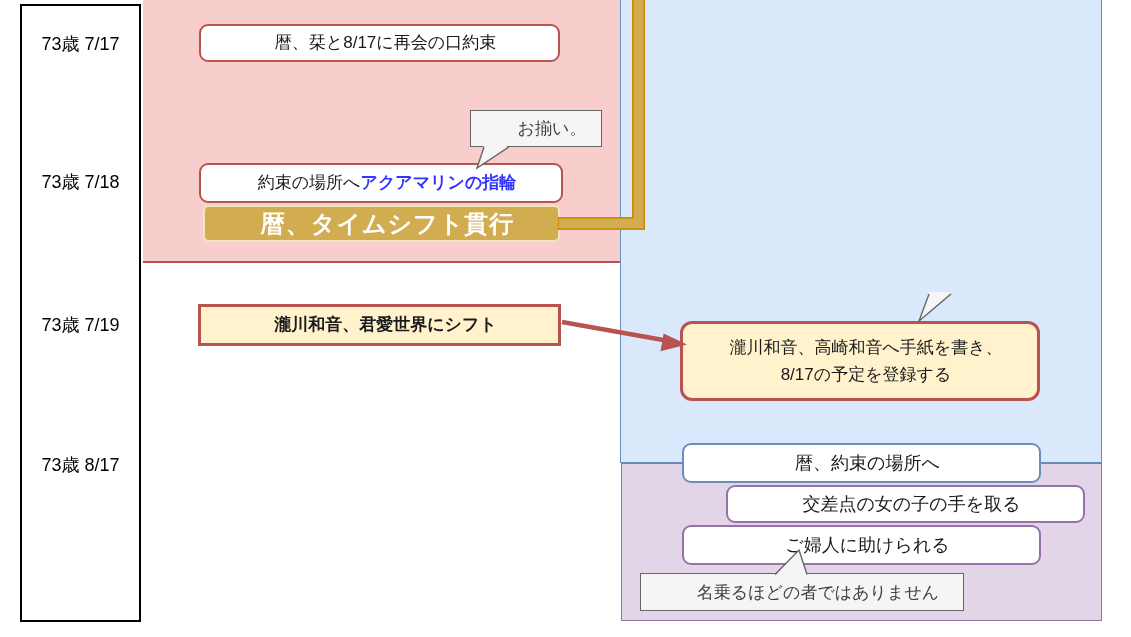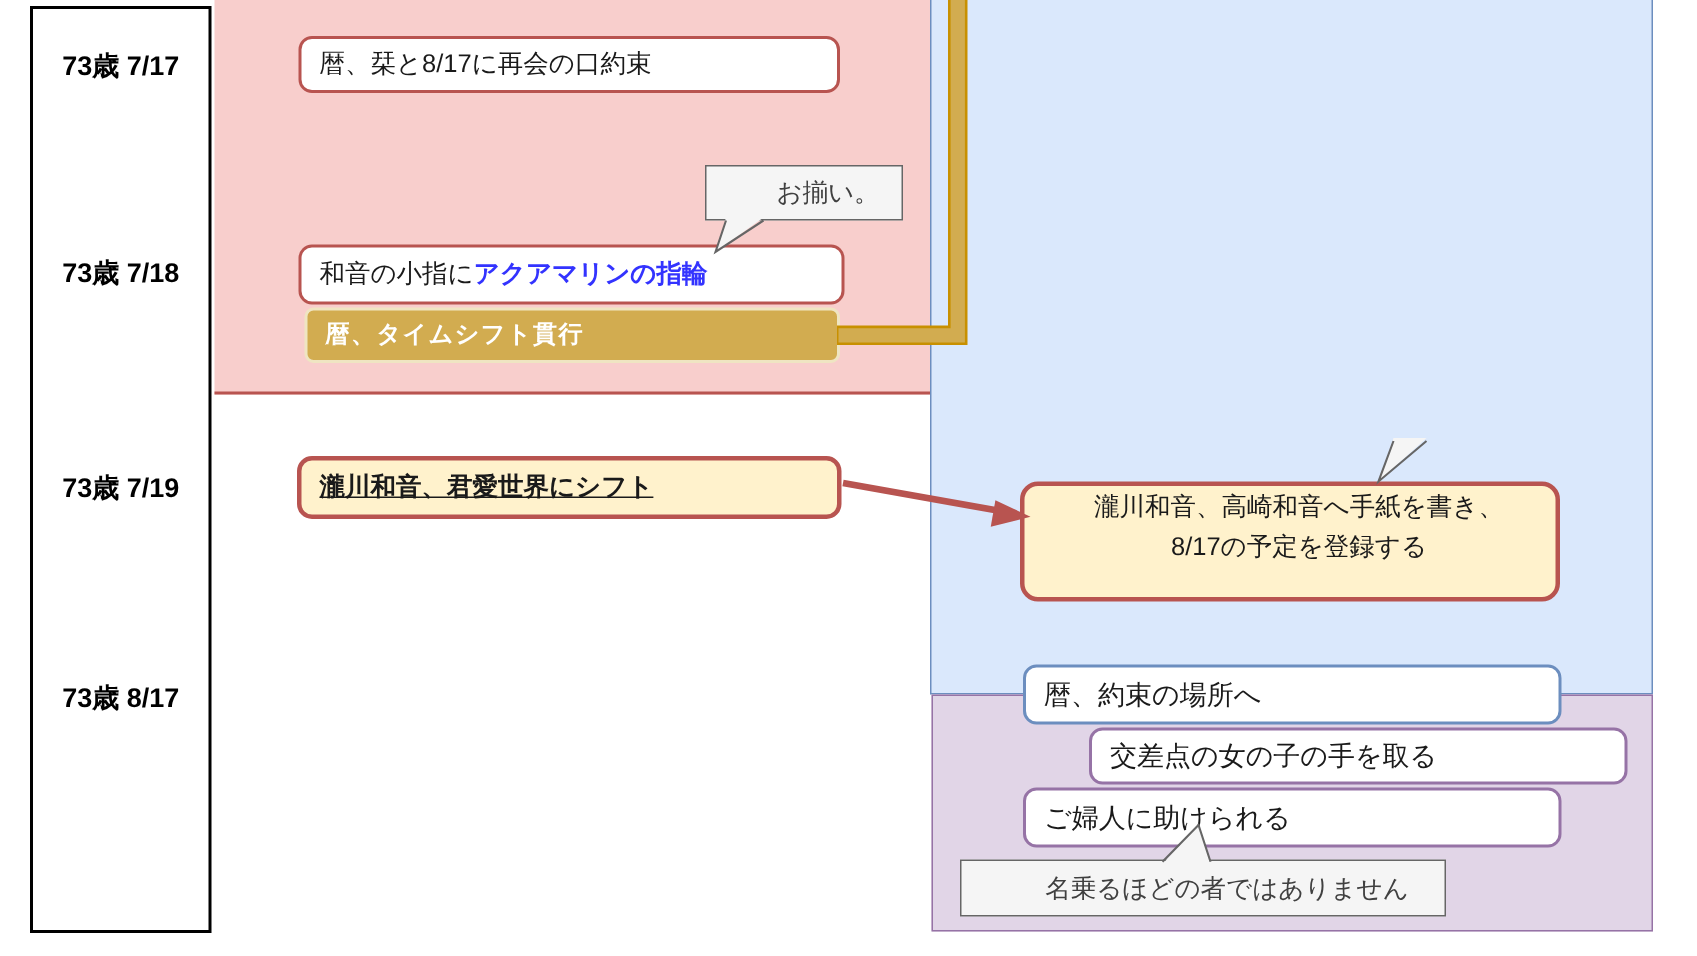--- a/index.html
+++ b/index.html
@@ -18,36 +18,36 @@
 
   .region{position:absolute;box-sizing:border-box;}
   .region-past{left:143px;top:0;width:477px;height:263px;background:var(--pink-fill);
     border-bottom:2.5px solid var(--pink-stroke);}
   .region-new{left:620px;top:-3px;width:482px;height:466px;background:var(--blue-fill);
     border:1.7px solid var(--blue-stroke);}
   .region-final{left:621px;top:463px;width:481px;height:158px;background:var(--purple-fill);
     border:1.7px solid var(--purple-stroke);}
 
   .date-column{position:absolute;left:20px;top:4px;width:121px;height:618px;
-    background:#fff;border:2px solid #000;box-sizing:border-box;z-index:2;font-weight:bold;}
+    background:#fff;border:2px solid #000;box-sizing:border-box;z-index:2;}
   .date-label{position:absolute;left:0;width:100%;text-align:center;
     font-size:18px;line-height:22px;color:#000;white-space:nowrap;}
 
   .node{position:absolute;box-sizing:border-box;display:flex;align-items:center;
-    text-align:center;background:#fff;z-index:10;
+    justify-content:center;text-align:center;background:#fff;z-index:10;
     font-size:17px;line-height:1.25;white-space:nowrap;padding-left:12px;}
   .r-border{border:2.5px solid var(--red-stroke);border-radius:9px;}
 
   .node-reunion{left:199px;top:24px;width:361px;height:38px;}
   .node-ring{left:199px;top:163px;width:364px;height:40px;}
   .node-timeshift{left:203px;top:205px;width:357px;height:37px;
     background:var(--gold-fill);border:2px solid var(--gold-border-light);border-radius:6px;
-    color:#fff;font-weight:bold;font-size:16px;letter-spacing:1px;}
+    color:#fff;font-weight:bold;font-size:24px;letter-spacing:1px;}
   .node-shift{left:198px;top:304px;width:363px;height:42px;background:var(--yellow-fill);
-    border:3px solid var(--red-stroke);border-radius:10px;font-weight:bold;text-decoration:underline;}
+    border:3px solid var(--red-stroke);border-radius:0;font-weight:bold;}
   .node-letter{left:680px;top:321px;width:360px;height:80px;background:var(--yellow-fill);
     border:3px solid var(--red-stroke);border-radius:12px;flex-direction:column;line-height:27px;}
   .node-place{left:682px;top:443px;width:359px;height:40px;font-size:18px;
     border:2.5px solid var(--blue-stroke);border-radius:9px;}
   .node-hand{left:682px;top:485px;width:359px;height:38px;font-size:18px;
     border:2.5px solid var(--purple-stroke);border-radius:9px;margin-left:44px;}
   .node-helped{left:682px;top:525px;width:359px;height:40px;font-size:18px;
     border:2.5px solid var(--purple-stroke);border-radius:9px;}
 
   .bubble{position:absolute;box-sizing:border-box;display:flex;align-items:center;
@@ -84,21 +84,21 @@
     <div class="date-label" style="top:165px">73歳 7/18</div>
     <div class="date-label" style="top:308px">73歳 7/19</div>
     <div class="date-label" style="top:448px">73歳 8/17</div>
   </div>
 
   <div class="node r-border node-reunion">
     <span>暦、栞と8/17に再会の口約束</span>
   </div>
 
   <div class="node r-border node-ring">
-    <span>和音の小指に</span>
+    <span>約束の場所へ</span>
       <span class="hl">アクアマリンの指輪</span>
   </div>
 
   <div class="node node-timeshift">
     <span>暦、タイムシフト貫行</span>
   </div>
 
   <div class="node node-shift">
     <span>瀧川和音、君愛世界にシフト</span>
   </div>

